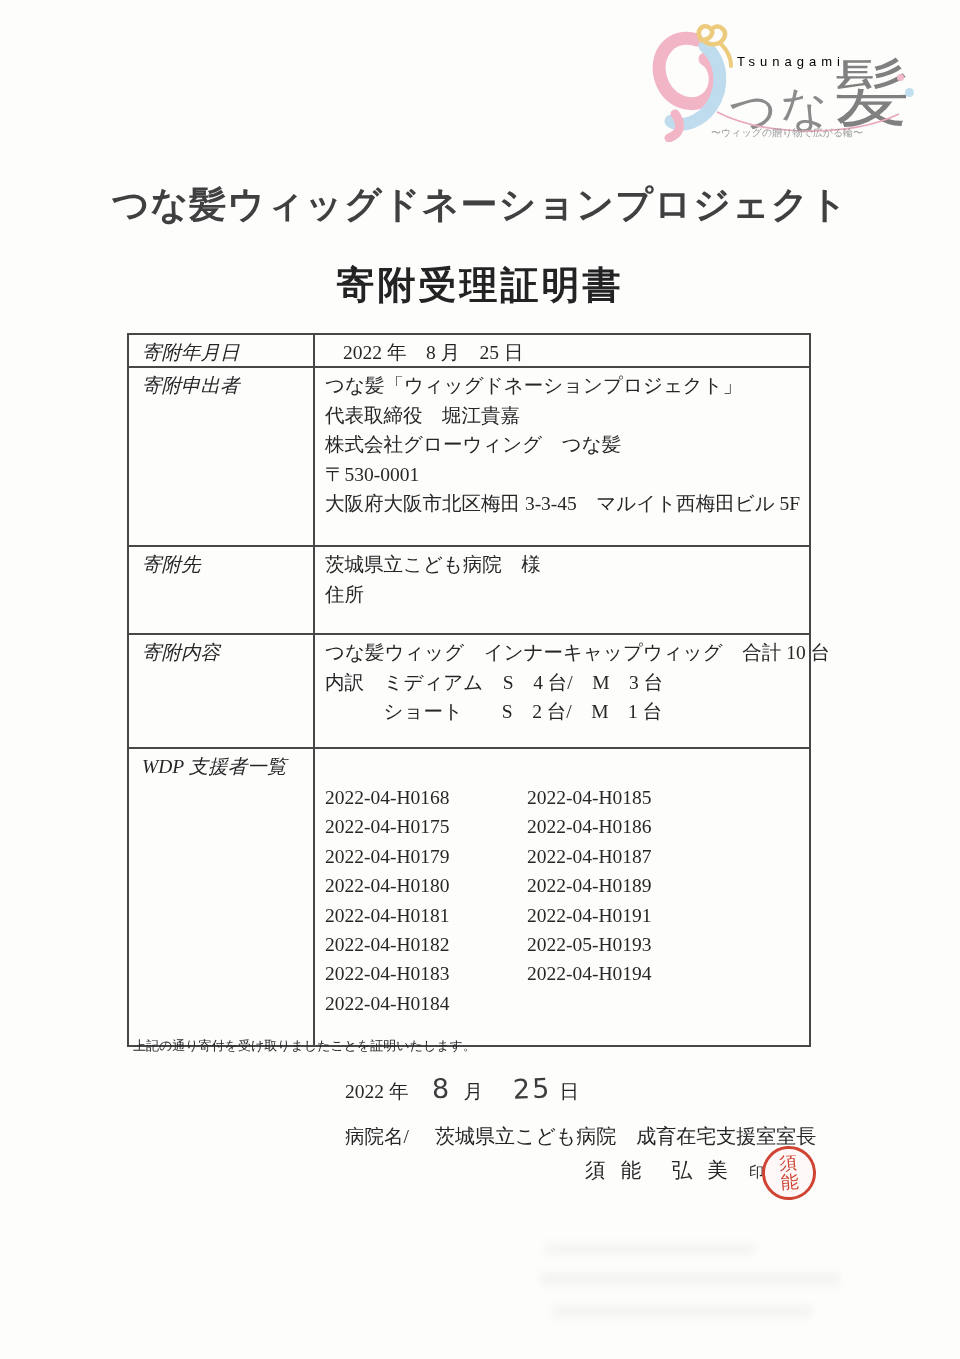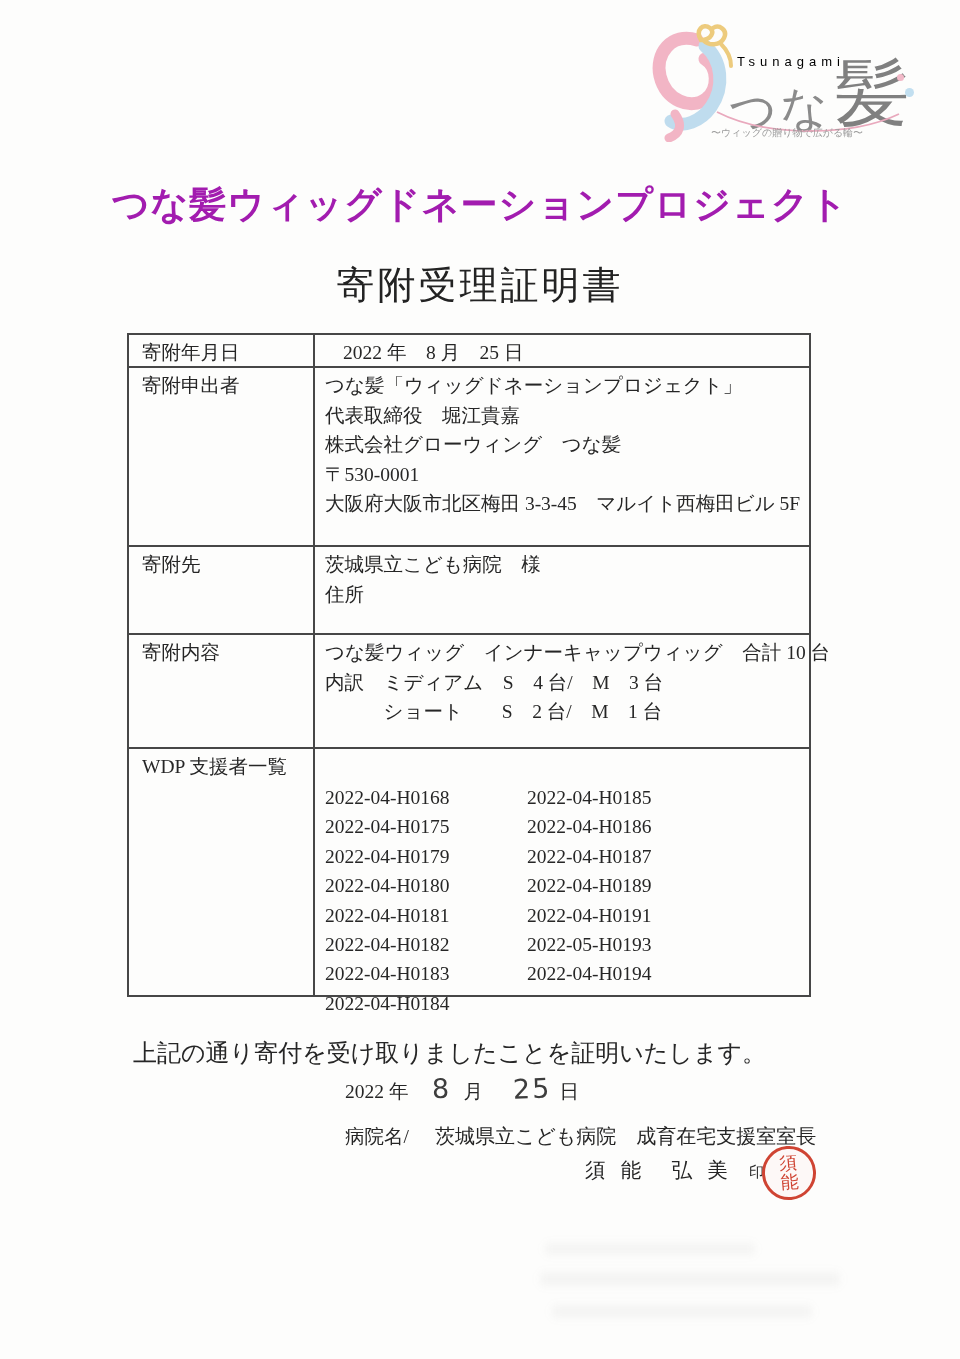--- a/index.html
+++ b/index.html
@@ -18,44 +18,44 @@
   .brand-jp .kanji{font-size:74px;line-height:1;margin-top:-14px;color:#808080;margin-left:4px;}
   .dot{position:absolute;border-radius:50%;}
   .dot-pink{left:252px;top:50px;width:7px;height:7px;background:#f2b9c8;}
   .dot-blue{left:260px;top:64px;width:9px;height:9px;background:#c2dff0;}
   .arc{position:absolute;left:68px;top:84px;}
   .tagline{position:absolute;left:66px;top:102px;font-family:Liberation Sans, sans-serif;
            font-size:10px;color:#9b9b9b;white-space:nowrap;}
 
   
   .project-title{position:absolute;left:0;top:180px;width:960px;margin:0;text-align:center;
-                 font-size:37px;font-weight:600;letter-spacing:1px;color:#a21caf;}
+                 font-size:37px;font-weight:600;letter-spacing:1px;color:#404040;}
   .doc-title{position:absolute;left:0;top:260px;width:960px;margin:0;text-align:center;
-             font-size:38px;font-weight:400;letter-spacing:3px;color:#232323;}
+             font-size:38px;font-weight:700;letter-spacing:3px;color:#232323;}
 
   
   .cert-table{position:absolute;left:127px;top:333px;width:684px;border:2.5px solid #474747;
               box-sizing:border-box;background:transparent;}
   .trow{display:flex;border-top:2px solid #474747;box-sizing:border-box;}
   .trow.first{border-top:none;}
   .tlabel{flex:none;width:186px;border-right:2px solid #474747;box-sizing:border-box;
-          padding:4px 0 0 13px;font-size:19.5px;}
+          padding:4px 0 0 13px;font-size:19.5px;font-style:italic;}
   .tcontent{flex:1;padding:3px 0 0 10px;font-size:19.5px;box-sizing:border-box;}
   .line{line-height:29.5px;white-space:pre;}
   .r1{height:31px;}  .r1 .tcontent{padding-left:28px;}
   .r2{height:179px;}
   .r3{height:88px;}
   .r4{height:114px;}
-  .r5{height:248px;}
+  .r5{height:298px;}
   .supporters{display:flex;margin-top:31px;}
   .scol{width:202px;}
   .scol .line{line-height:29.4px;}
 
   
-  .certify{position:absolute;left:133px;top:1037px;font-size:24px;}
+  .certify{position:absolute;left:133px;top:1037px;font-size:13px;}
   .date-line{position:absolute;left:345px;top:1073px;font-size:19.5px;display:flex;
              align-items:baseline;}
   .hand{font-family:"DejaVu Sans",sans-serif;font-size:27px;color:#3d3d3d;
         transform:rotate(-2deg);letter-spacing:2px;display:inline-block;}
   .m-month{margin-left:24px;} .l-month{margin-left:12px;} .m-day{margin-left:30px;} .l-day{margin-left:8px;}
   .hospital-line{position:absolute;left:345px;top:1123px;font-size:19.5px;white-space:nowrap;}
   .hospital-name{margin-left:26px;font-size:20px;}
   .signer{position:absolute;left:585px;top:1156px;font-size:20.5px;letter-spacing:5px;white-space:nowrap;}
 
   

